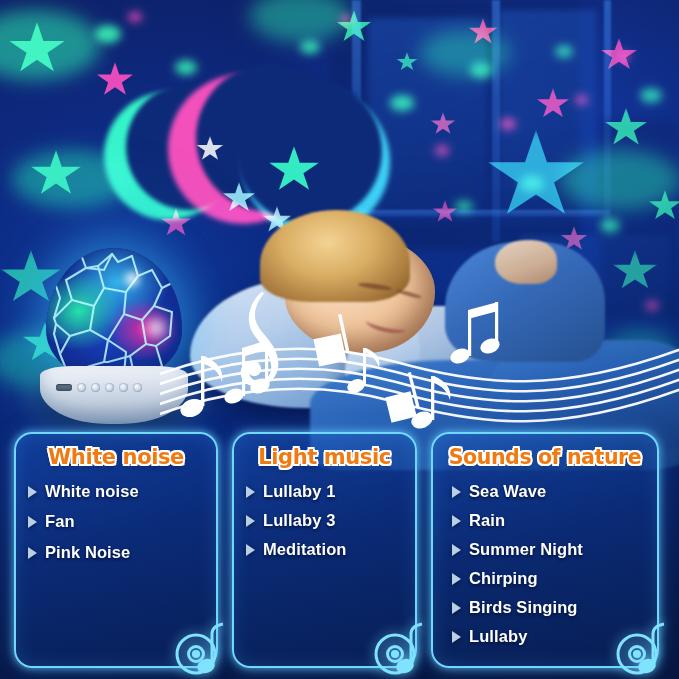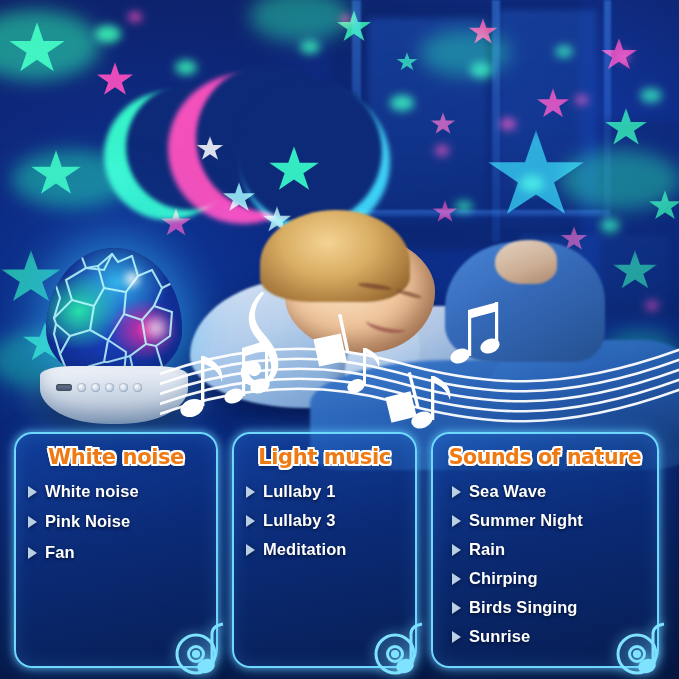--- a/index.html
+++ b/index.html
@@ -446,25 +446,25 @@
 
     <div class="panel p1">
       <div class="panel-head">White noise</div>
       <ul class="panel-list">
         <li>
           <span class="bullet"></span>
           <span>White noise</span>
         </li>
         <li>
           <span class="bullet"></span>
+          <span>Fan</span>
+        </li>
+        <li>
+          <span class="bullet"></span>
           <span>Pink Noise</span>
-        </li>
-        <li>
-          <span class="bullet"></span>
-          <span>Fan</span>
         </li>
       </ul>
       <svg class="disc-icon" viewBox="0 0 64 64">
         <g fill="none" stroke="#7fe2ff" stroke-width="3">
           <circle cx="28" cy="38" r="19"></circle>
           <circle cx="28" cy="38" r="7.5"></circle>
           <circle cx="28" cy="38" r="2.6" fill="#7fe2ff"></circle>
           <path d="M44 50 V18 c0 -6 5 -9 11 -10"></path>
         </g>
         <ellipse cx="38" cy="50" rx="9" ry="7" fill="#7fe2ff" transform="rotate(-20 38 50)"></ellipse>
@@ -500,37 +500,37 @@
 
     <div class="panel p3">
       <div class="panel-head">Sounds of nature</div>
       <ul class="panel-list">
         <li>
           <span class="bullet"></span>
           <span>Sea Wave</span>
         </li>
         <li>
           <span class="bullet"></span>
+          <span>Rain</span>
+        </li>
+        <li>
+          <span class="bullet"></span>
           <span>Summer Night</span>
         </li>
         <li>
           <span class="bullet"></span>
-          <span>Rain</span>
-        </li>
-        <li>
-          <span class="bullet"></span>
           <span>Chirping</span>
         </li>
         <li>
           <span class="bullet"></span>
           <span>Birds Singing</span>
         </li>
         <li>
           <span class="bullet"></span>
-          <span>Sunrise</span>
+          <span>Lullaby</span>
         </li>
       </ul>
       <svg class="disc-icon" viewBox="0 0 64 64">
         <g fill="none" stroke="#7fe2ff" stroke-width="3">
           <circle cx="28" cy="38" r="19"></circle>
           <circle cx="28" cy="38" r="7.5"></circle>
           <circle cx="28" cy="38" r="2.6" fill="#7fe2ff"></circle>
           <path d="M44 50 V18 c0 -6 5 -9 11 -10"></path>
         </g>
         <ellipse cx="38" cy="50" rx="9" ry="7" fill="#7fe2ff" transform="rotate(-20 38 50)"></ellipse>

